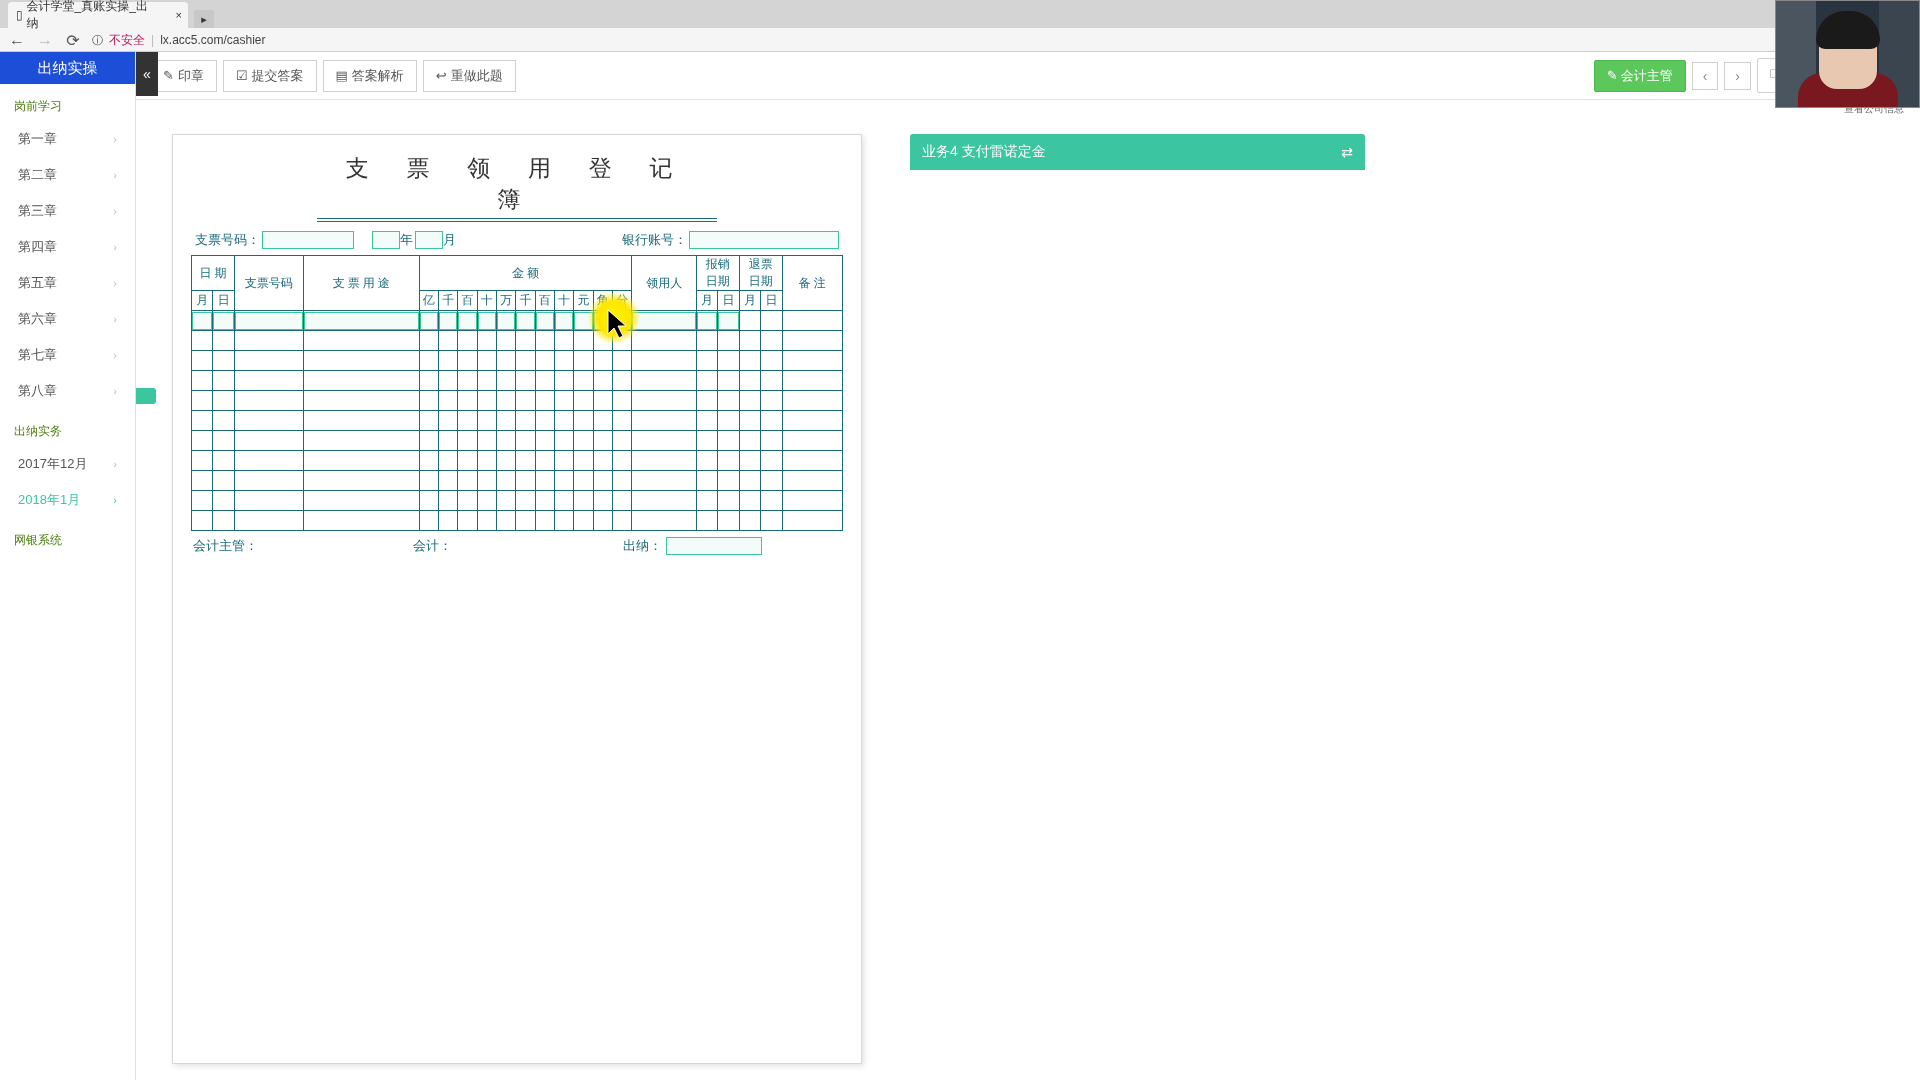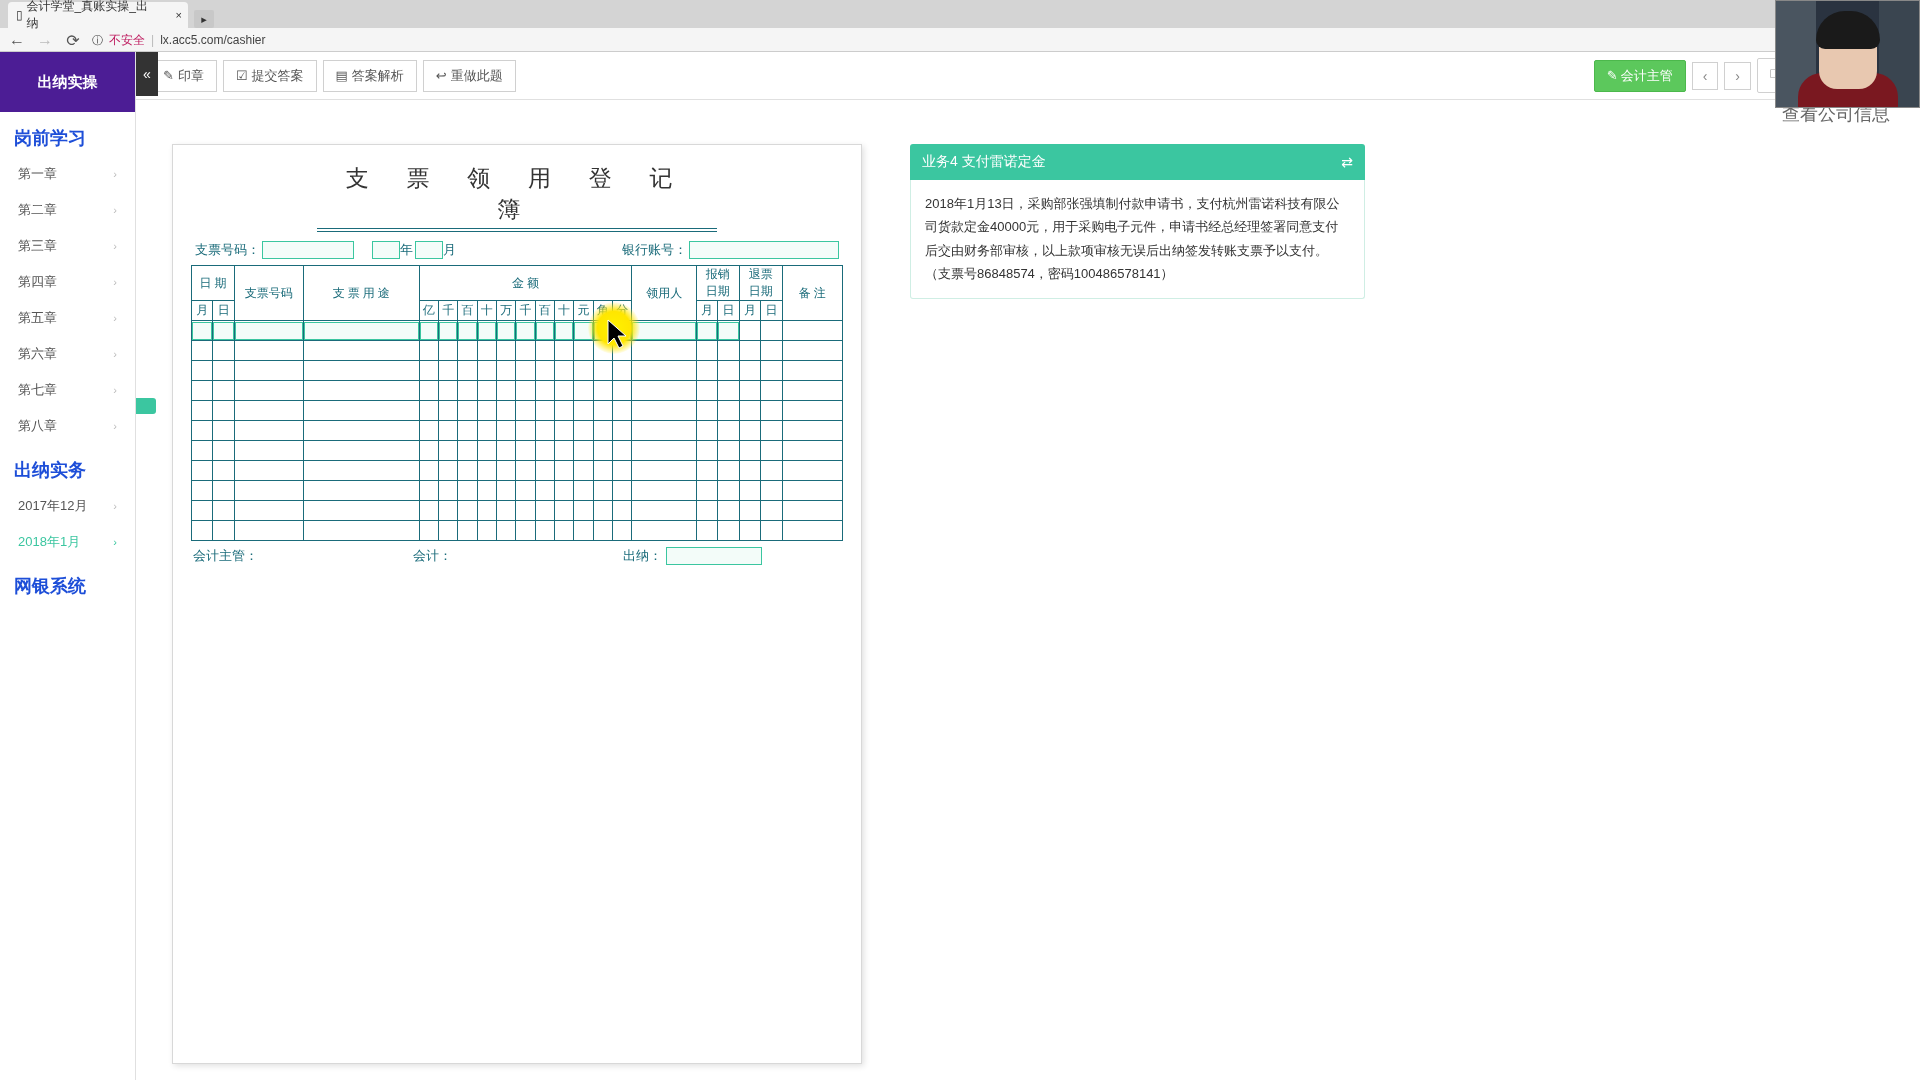--- a/index.html
+++ b/index.html
@@ -9,23 +9,23 @@
 .tab{background:#f5f5f5;height:26px;border-radius:4px 4px 0 0;padding:4px 30px 4px 8px;font-size:12px;display:flex;align-items:center;gap:4px;position:relative;max-width:180px}
 .tab-close{position:absolute;right:6px;font-size:11px;cursor:pointer}
 .newtab{width:20px;height:18px;background:#c8c8c8;margin-left:6px;border-radius:2px;text-align:center;line-height:18px;font-size:11px}
 .addr-row{height:24px;display:flex;align-items:center;padding:0 8px;gap:10px}
 .nav-arrow{width:18px;height:18px;border:none;background:none;font-size:16px;cursor:pointer;color:#555}
 .addr-bar{flex:1;display:flex;align-items:center;gap:6px;font-size:12px;color:#444}
 .insecure{color:#be185d}
 .lock{font-size:11px}
 .app{display:flex;height:calc(100vh - 52px)}
 .sidebar-l{width:136px;background:#fff;border-right:1px solid #e0e0e0}
-.brand{height:60px;background:#4c1d95;color:#fff;display:flex;align-items:center;justify-content:center;font-size:15px;font-weight:700}
+.brand{height:32px;background:#1d4ed8;color:#fff;display:flex;align-items:center;justify-content:center;font-size:15px;font-weight:400}
 .collapse-handle{position:absolute;left:136px;top:52px;width:22px;height:44px;background:#333;color:#fff;display:flex;align-items:center;justify-content:center;font-size:14px;cursor:pointer}
-.nav-section{padding:14px 14px 6px;font-size:18px;color:#1d4ed8;font-weight:700}
+.nav-section{padding:14px 14px 6px;font-size:12px;color:#4d7c0f;font-weight:400}
 .nav-item{padding:9px 18px;font-size:13px;color:#555;display:flex;justify-content:space-between;align-items:center;cursor:pointer}
 .nav-item.active{color:#3bc6a0}
 .chev{color:#bbb;font-size:11px}
 .nav-item.active .chev{color:#3bc6a0}
 .main{flex:1;display:flex;flex-direction:column}
 .toolbar{height:48px;border-bottom:1px solid #e0e0e0;display:flex;align-items:center;padding:0 14px;gap:6px}
 .tb-btn{background:#fff;border:1px solid #d0d0d0;padding:6px 12px;font-size:13px;cursor:pointer;display:flex;align-items:center;gap:4px;color:#555}
 .spacer{flex:1}
 .green-btn{background:#5cc85c;border:1px solid #4cb84c;color:#fff;padding:6px 12px;font-size:13px;cursor:pointer;display:flex;align-items:center;gap:3px;border-radius:2px}
 .pager-btn{background:#fff;border:1px solid #d0d0d0;padding:5px 10px;font-size:14px;cursor:pointer;color:#888}
@@ -42,21 +42,21 @@
 .grid th,.grid td{border:1px solid #1a6b7a;font-size:12px;color:#1a6b7a;text-align:center;font-weight:normal;font-family:"SimSun",serif;height:20px}
 .grid .tall{height:24px}
 .grid input{width:100%;height:18px;border:1px solid #3bc6a0;background:#f3fcf9;font-size:11px;text-align:center}
 .footer-row{display:flex;padding:6px 2px 0;font-size:13px;color:#1a6b7a;font-family:"SimSun",serif}
 .footer-row .seg{display:flex;align-items:flex-start}
 .right-panel{margin:16px 16px 0 48px;width:455px}
 .task-header{background:#3bc6a0;color:#fff;padding:9px 12px;border-radius:3px 3px 0 0;display:flex;justify-content:space-between;align-items:center;font-size:14px}
 .task-body{border:1px solid #cfeee4;border-top:none;padding:12px 14px;font-size:13px;line-height:1.8;color:#333;border-radius:0 0 3px 3px;background:#fff}
 .highlight-spot{position:absolute;left:452px;top:174px;width:52px;height:52px;background:radial-gradient(circle,#fff200 0%,#ffe600 45%,rgba(255,230,0,0) 72%);border-radius:50%;pointer-events:none;z-index:5}
 .cursor{position:absolute;left:470px;top:190px;z-index:6;pointer-events:none}
-.corp-link{color:#666;font-size:18px;text-decoration:none;margin-right:14px}
+.corp-link{color:#666;font-size:10px;text-decoration:none;}
 .video-thumb{position:fixed;right:0;top:0;width:145px;height:108px;background:#2a3340;border:1px solid #888;z-index:100;overflow:hidden}
 .video-thumb .person{position:absolute;left:50%;top:18px;transform:translateX(-50%);width:58px;height:70px;background:#e8c8b0;border-radius:28px 28px 18px 18px}
 .video-thumb .hair{position:absolute;left:50%;top:10px;transform:translateX(-50%);width:64px;height:38px;background:#1a1a1a;border-radius:32px 32px 10px 10px}
 .video-thumb .body{position:absolute;left:50%;bottom:0;transform:translateX(-50%);width:100px;height:34px;background:#7a1820;border-radius:24px 24px 0 0}
 .video-thumb .bg1{position:absolute;left:0;top:0;width:40px;height:100%;background:#4a5560}
 .video-thumb .bg2{position:absolute;right:0;top:0;width:40px;height:100%;background:#3a4550}
 </style>
 </head>
 <body>
 
@@ -530,17 +530,16 @@
       <div class="highlight-spot"></div>
       <svg class="cursor" width="28" height="34">
           <path d="M2 2 L2 26 L8 20 L13 30 L17 28 L12 18 L20 18 Z" fill="#000" stroke="#fff" stroke-width="1"></path>
         </svg>
 
       <div class="right-panel">
         <div class="task-header">
           <span>业务4 支付雷诺定金</span>
           <span>⇄</span>
         </div>
-        <div class="task-body">2018年1月13日，采购部张强填制付款申请书，支付杭州雷诺科技有限公司货款定金40000元，用于采购电子元件，申请书经总经理签署同意支付后交由财务部审核，以上款项审核无误后出纳签发转账支票予以支付。（支票号86848574，密码100486578141）</div>
       </div>
     </div>
   </div>
 </div>
 
 </body></html>

